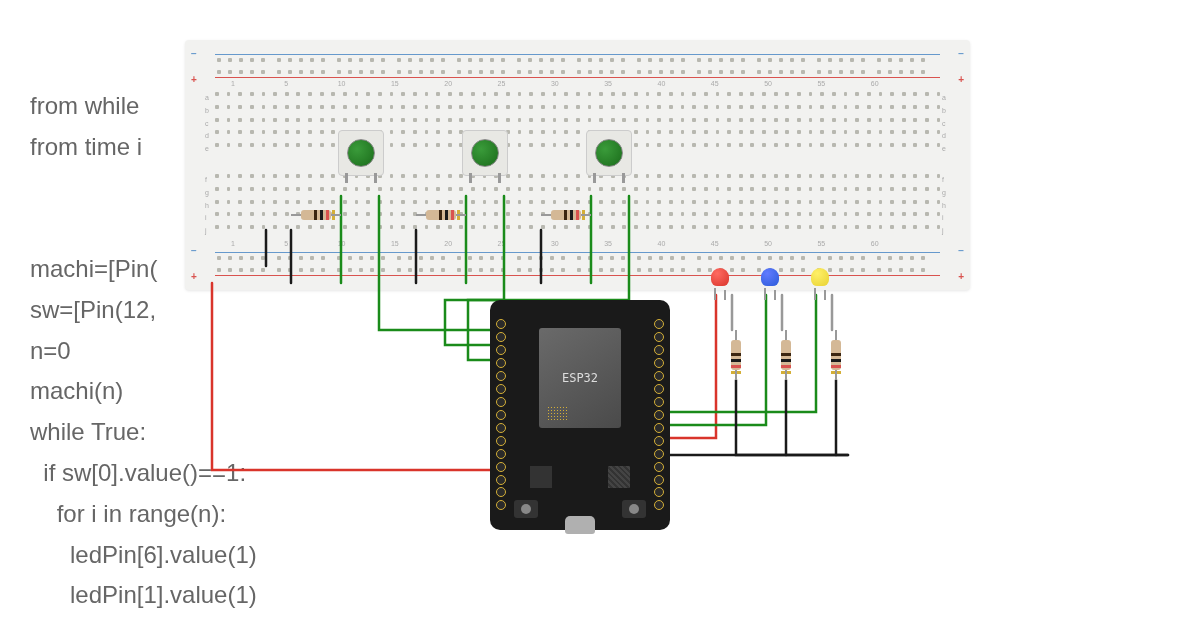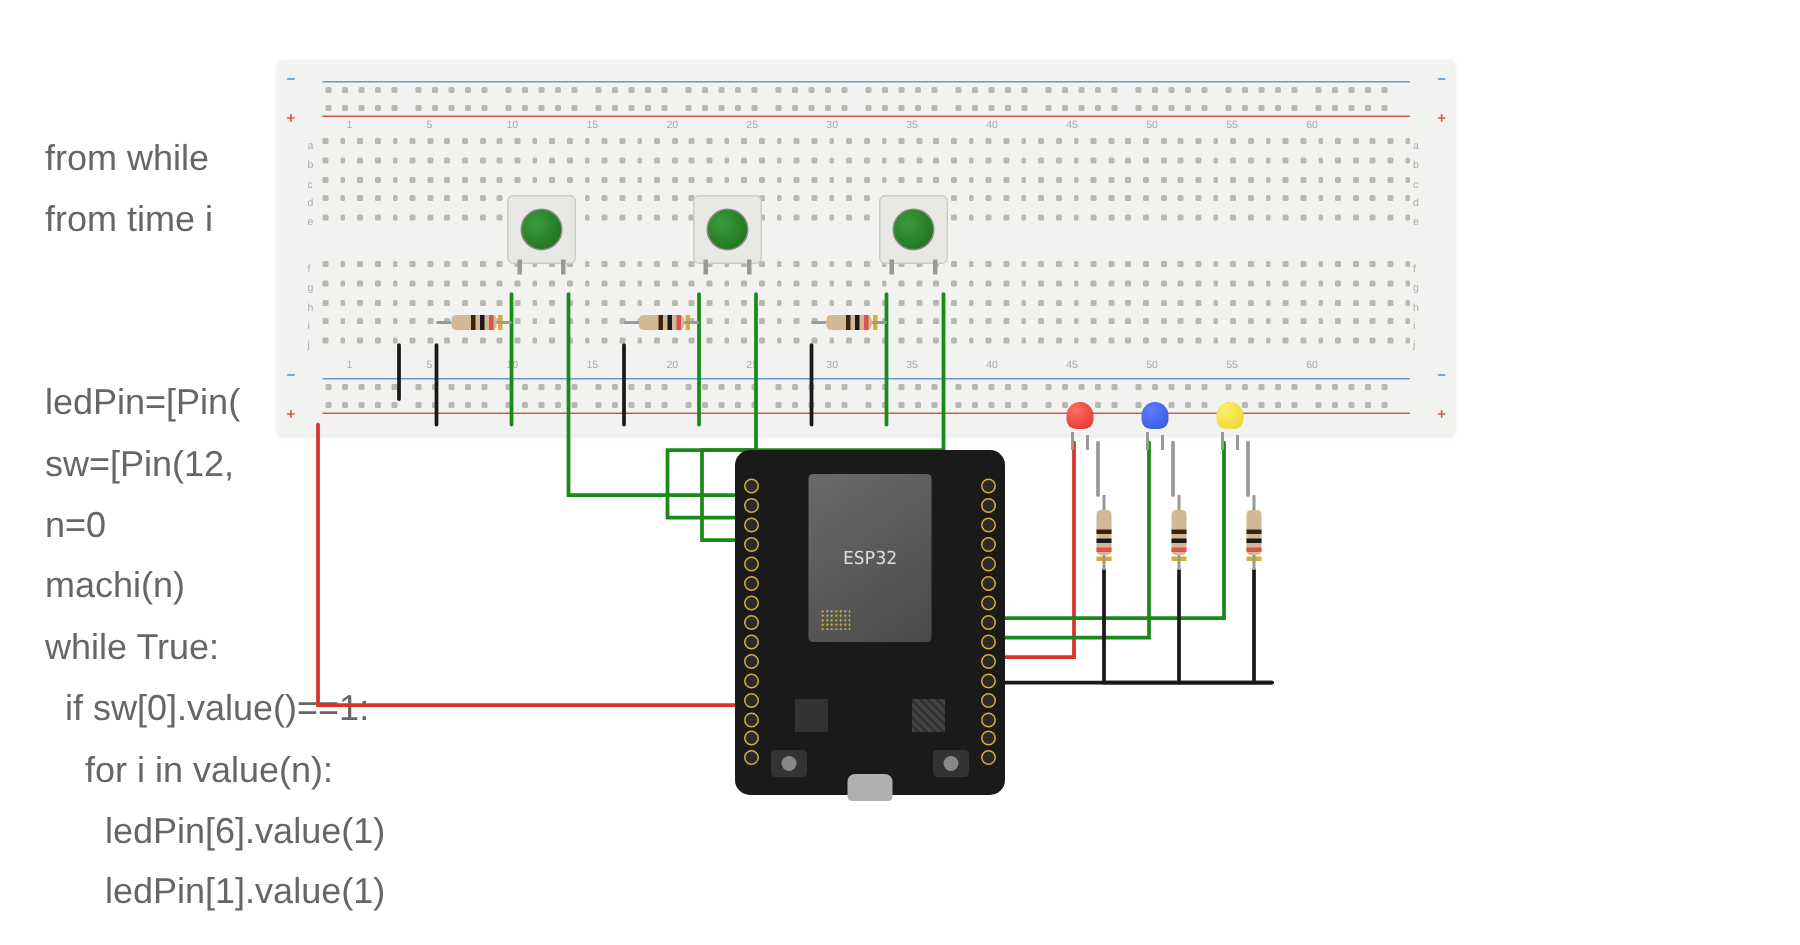--- a/index.html
+++ b/index.html
@@ -210,24 +210,24 @@
     left: 490px;
     top: 300px;
     width: 180px;
     height: 230px;
     background: #1a1a1a;
     border-radius: 10px;
   }
   .esp32 .shield {
     position: absolute;
     left: 50%;
-    top: 16px;
+    top: 28px;
     transform: translateX(-50%);
     width: 82px;
-    height: 112px;
+    height: 100px;
     background: linear-gradient(145deg, #6a6a6a, #4a4a4a);
     border-radius: 3px;
   }
   .esp32 .shield-label {
     position: absolute;
     left: 50%;
     top: 50%;
     transform: translate(-50%, -50%);
     color: #ddd;
     font-size: 12px;
@@ -322,27 +322,27 @@
   }
 </style>
 </head>
 <body>
 
 <div class="code-block">
 <span>from while</span>
 <span>from time i</span>
 <span></span>
 <span></span>
-<span>ledPin=[Pin(</span>
+<span>machi=[Pin(</span>
 <span>sw=[Pin(12,</span>
 <span>n=0</span>
 <span>machi(n)</span>
 <span>while True:</span>
 <span>  if sw[0].value()==1:</span>
-<span>    for i in value(n):</span>
+<span>    for i in range(n):</span>
 <span>      ledPin[6].value(1)</span>
 <span>      ledPin[1].value(1)</span>
 </div>
 
 <div class="breadboard">
   <div class="plus-sign" style="left:6px; top:34px;">+</div>
   <div class="minus-sign" style="left:6px; top:8px;">−</div>
   <div class="plus-sign" style="right:6px; top:34px;">+</div>
   <div class="minus-sign" style="right:6px; top:8px;">−</div>
   <div class="plus-sign" style="left:6px; bottom:8px;">+</div>

